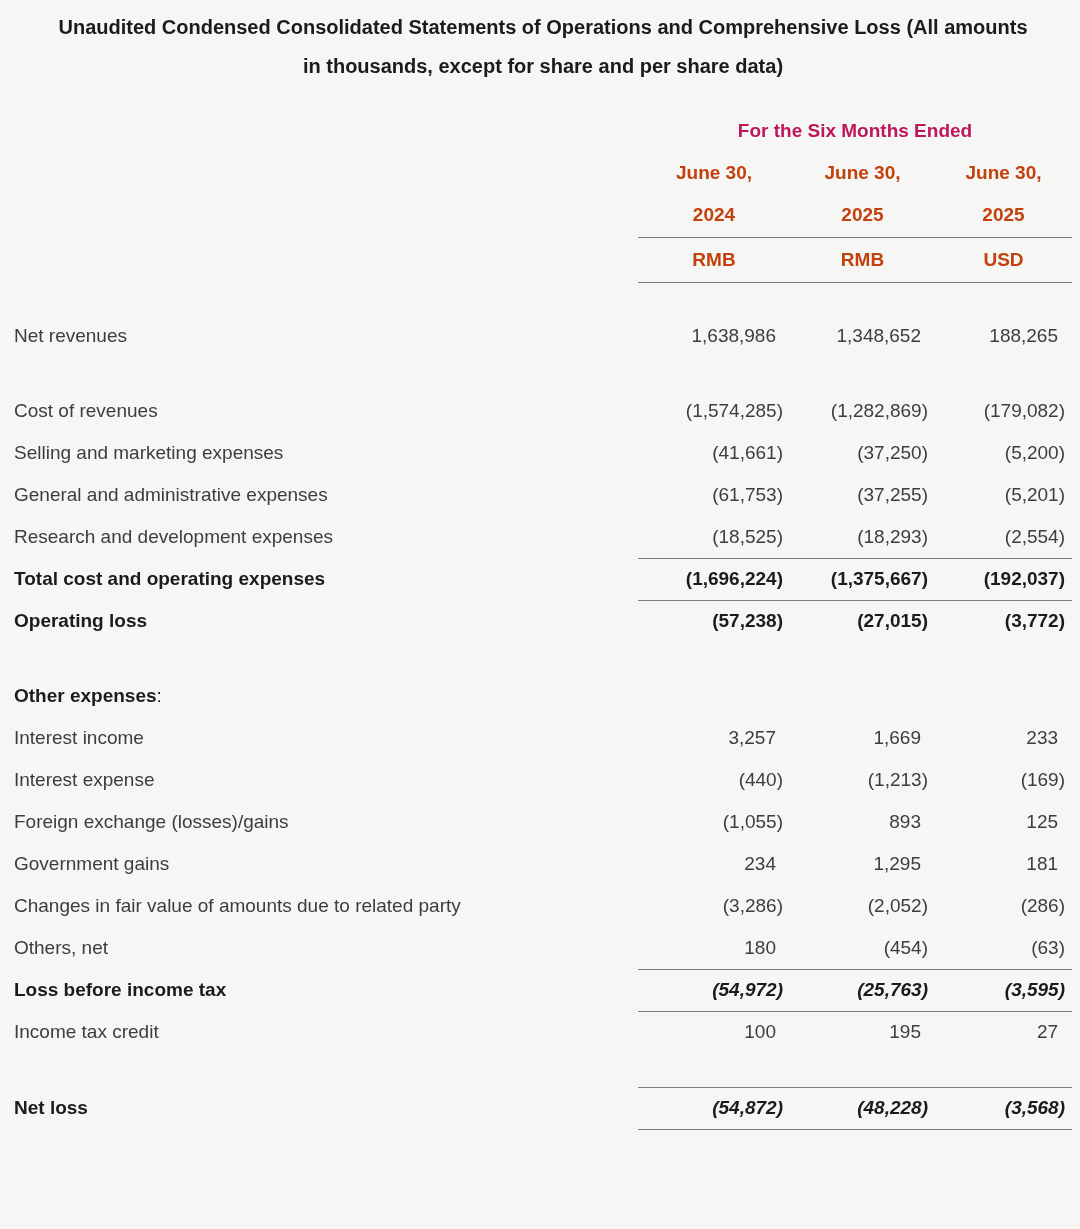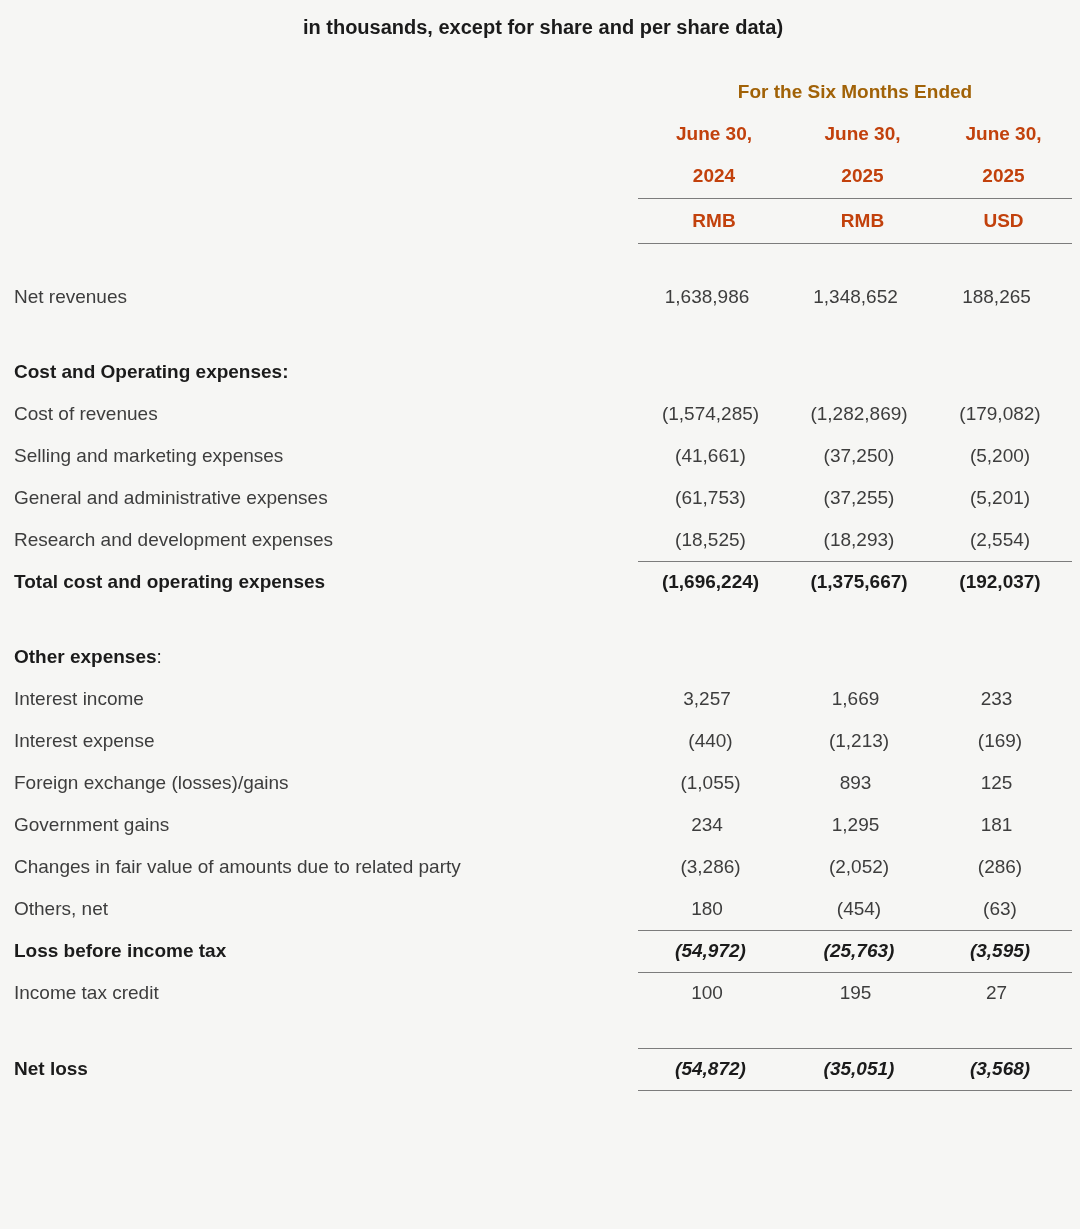--- a/index.html
+++ b/index.html
@@ -37,45 +37,46 @@
   col.c-3 { width: 137px; }
   td {
     padding: 0;
     font-size: 19px;
     height: 42px;
     vertical-align: middle;
   }
   td.period {
     text-align: center;
     font-weight: 700;
-    color: #a16207;
+    color: #be185d;
     height: 40px;
   }
   td.ch {
     text-align: center;
     font-weight: 700;
     color: #c2410c;
   }
   td.year { height: 43px; border-bottom: 1.5px solid #7c7c7c; }
   td.cur  { height: 45px; border-bottom: 1.5px solid #7c7c7c; }
   td.lbl  { text-align: left; }
-  td.num  { text-align: center; padding-right: 14px; white-space: nowrap; }
+  td.num  { text-align: right; padding-right: 14px; white-space: nowrap; }
   td.num.paren { padding-right: 7px; }
   td.bold, span.bold { font-weight: 700; color: #1b1b1b; }
   span.reg { font-weight: 400; color: #1b1b1b; }
   td.bt { border-top: 1.5px solid #7c7c7c; }
   td.bb { border-bottom: 1.5px solid #7c7c7c; font-style: italic; }
   tr.spacer td { height: 33px; }
 </style>
 </head>
 <body>
 
 <div class="page">
 
   <div class="title">
+    <div>Unaudited Condensed Consolidated Statements of Operations and Comprehensive Loss (All amounts</div>
     <div>in thousands, except for share and per share data)</div>
   </div>
 
   <table class="stmt">
     <colgroup>
       <col class="c-label">
       <col class="c-1">
       <col class="c-2">
       <col class="c-3">
     </colgroup>
@@ -110,26 +111,20 @@
     <tr>
           <td class="lbl"><span>Net revenues</span></td>
           <td class="num">1,638,986</td>
           <td class="num">1,348,652</td>
           <td class="num">188,265</td>
         </tr>
         <tr class="spacer">
           <td colspan="4" style="height: 33px;"></td>
         </tr>
         <tr>
-          <td class="lbl bold"><span class="bold">Cost and Operating expenses:</span></td>
-          <td class="num bold"></td>
-          <td class="num bold"></td>
-          <td class="num bold"></td>
-        </tr>
-        <tr>
           <td class="lbl"><span>Cost of revenues</span></td>
           <td class="num paren">(1,574,285)</td>
           <td class="num paren">(1,282,869)</td>
           <td class="num paren">(179,082)</td>
         </tr>
         <tr>
           <td class="lbl"><span>Selling and marketing expenses</span></td>
           <td class="num paren">(41,661)</td>
           <td class="num paren">(37,250)</td>
           <td class="num paren">(5,200)</td>
@@ -145,20 +140,26 @@
           <td class="num paren">(18,525)</td>
           <td class="num paren">(18,293)</td>
           <td class="num paren">(2,554)</td>
         </tr>
         <tr>
           <td class="lbl bold"><span class="bold">Total cost and operating expenses</span></td>
           <td class="num bold bt paren">(1,696,224)</td>
           <td class="num bold bt paren">(1,375,667)</td>
           <td class="num bold bt paren">(192,037)</td>
         </tr>
+        <tr>
+          <td class="lbl bold"><span class="bold">Operating loss</span></td>
+          <td class="num bold bt paren">(57,238)</td>
+          <td class="num bold bt paren">(27,015)</td>
+          <td class="num bold bt paren">(3,772)</td>
+        </tr>
         <tr class="spacer">
           <td colspan="4" style="height: 33px;"></td>
         </tr>
         <tr>
           <td class="lbl bold"><span class="bold">Other expenses</span><span class="reg">:</span></td>
           <td class="num bold"></td>
           <td class="num bold"></td>
           <td class="num bold"></td>
         </tr>
         <tr>
@@ -208,19 +209,19 @@
           <td class="num">100</td>
           <td class="num">195</td>
           <td class="num">27</td>
         </tr>
         <tr class="spacer">
           <td colspan="4" style="height: 34px;"></td>
         </tr>
         <tr>
           <td class="lbl bold"><span class="bold">Net loss</span></td>
           <td class="num bold bt bb paren">(54,872)</td>
-          <td class="num bold bt bb paren">(35,051)</td>
+          <td class="num bold bt bb paren">(48,228)</td>
           <td class="num bold bt bb paren">(3,568)</td>
         </tr>
       </tbody>
   </table>
 
 </div>
 
 </body></html>

